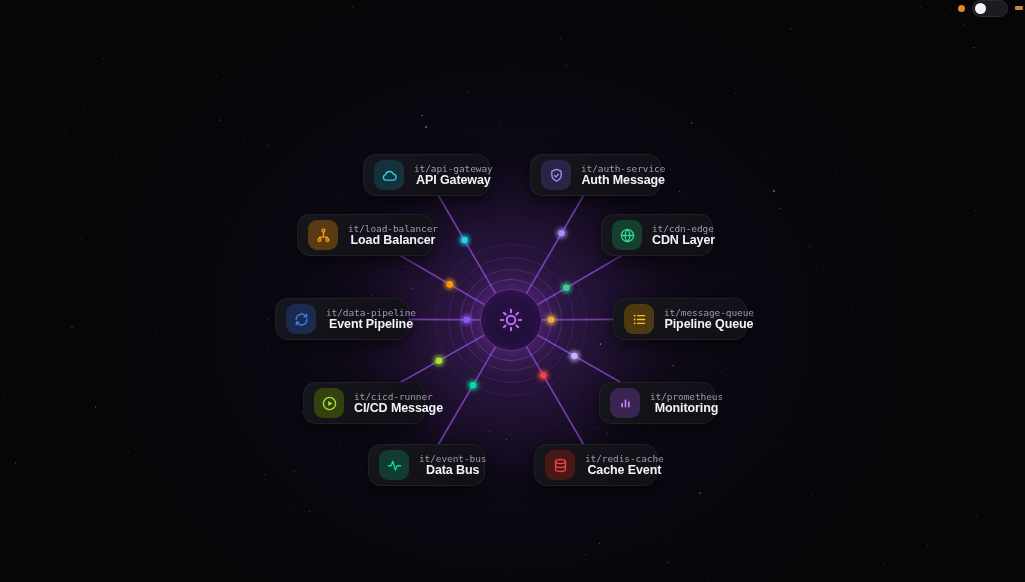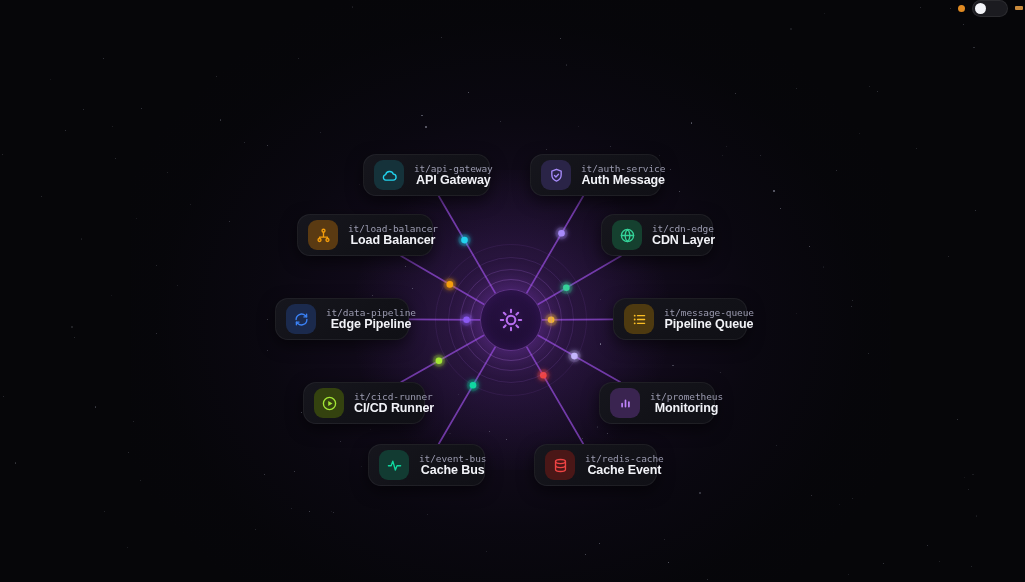--- a/index.html
+++ b/index.html
@@ -362,21 +362,21 @@
       <div class="node" style="left: 275px; top: 298px; width: 134px; height: 42px; box-sizing: border-box;">
         <div class="tile" style="background: rgb(27, 42, 77);">
           <svg width="17" height="17" viewBox="0 0 24 24" fill="none" stroke="#3b82f6" stroke-width="1.9" stroke-linecap="round" stroke-linejoin="round">
             <path d="M19.6 12a7.6 7.6 0 0 1-12.9 5.5l-1.9-1.8"></path>
             <path d="M4.4 12a7.6 7.6 0 0 1 12.9-5.5l1.9 1.8"></path>
             <path d="M19.2 4.6v3.7h-3.7M4.8 19.4v-3.7h3.7"></path>
           </svg>
         </div>
         <div class="txt">
           <div class="path">it/data-pipeline</div>
-          <div class="name">Edge Pipeline</div>
+          <div class="name">Event Pipeline</div>
         </div>
       </div>
       <div class="node" style="left: 613px; top: 298px; width: 134px; height: 42px; box-sizing: border-box;">
         <div class="tile" style="background: rgb(78, 58, 16);">
           <svg width="17" height="17" viewBox="0 0 24 24" fill="none" stroke="#fbbf24" stroke-width="1.9" stroke-linecap="round" stroke-linejoin="round">
             <path d="M9.2 6.6h10M9.2 12h10M9.2 17.4h10"></path>
             <path d="M5.2 6.6h.02M5.2 12h.02M5.2 17.4h.02" stroke-width="2.6"></path>
           </svg>
         </div>
         <div class="txt">
@@ -386,21 +386,21 @@
       </div>
       <div class="node" style="left: 303px; top: 382px; width: 122px; height: 42px; box-sizing: border-box;">
         <div class="tile" style="background: rgb(52, 66, 15);">
           <svg width="17" height="17" viewBox="0 0 24 24" fill="none" stroke="#a3e635" stroke-width="1.9" stroke-linecap="round" stroke-linejoin="round">
             <circle cx="12" cy="12" r="8.6"></circle>
             <path d="M10.2 8.6l6 3.4-6 3.4z" fill="#a3e635" stroke="none"></path>
           </svg>
         </div>
         <div class="txt">
           <div class="path">it/cicd-runner</div>
-          <div class="name">CI/CD Runner</div>
+          <div class="name">CI/CD Message</div>
         </div>
       </div>
       <div class="node" style="left: 599px; top: 382px; width: 116px; height: 42px; box-sizing: border-box;">
         <div class="tile" style="background: rgb(58, 36, 80);">
           <svg width="17" height="17" viewBox="0 0 24 24" fill="none" stroke="#c084fc" stroke-width="1.9" stroke-linecap="round" stroke-linejoin="round">
             <path d="M7.2 16.4v-4.2M12 16.4V7.6M16.8 16.4v-6.4" stroke-width="2.4"></path>
           </svg>
         </div>
         <div class="txt">
           <div class="path">it/prometheus</div>
@@ -408,21 +408,21 @@
         </div>
       </div>
       <div class="node" style="left: 368px; top: 444px; width: 117px; height: 42px; box-sizing: border-box;">
         <div class="tile" style="background: rgb(18, 59, 50);">
           <svg width="17" height="17" viewBox="0 0 24 24" fill="none" stroke="#10d9a0" stroke-width="1.9" stroke-linecap="round" stroke-linejoin="round">
             <path d="M3.4 12.4h3.9l2.3-6.6 3.6 12.6 2.4-6h5"></path>
           </svg>
         </div>
         <div class="txt">
           <div class="path">it/event-bus</div>
-          <div class="name">Cache Bus</div>
+          <div class="name">Data Bus</div>
         </div>
       </div>
       <div class="node" style="left: 534px; top: 444px; width: 123px; height: 42px; box-sizing: border-box;">
         <div class="tile" style="background: rgb(74, 23, 23);">
           <svg width="17" height="17" viewBox="0 0 24 24" fill="none" stroke="#ef4444" stroke-width="1.9" stroke-linecap="round" stroke-linejoin="round">
             <ellipse cx="12" cy="6.4" rx="7" ry="2.9"></ellipse>
             <path d="M5 6.4v11.2c0 1.6 3.1 2.9 7 2.9s7-1.3 7-2.9V6.4"></path>
             <path d="M5 12c0 1.6 3.1 2.9 7 2.9s7-1.3 7-2.9"></path>
           </svg>
         </div>

